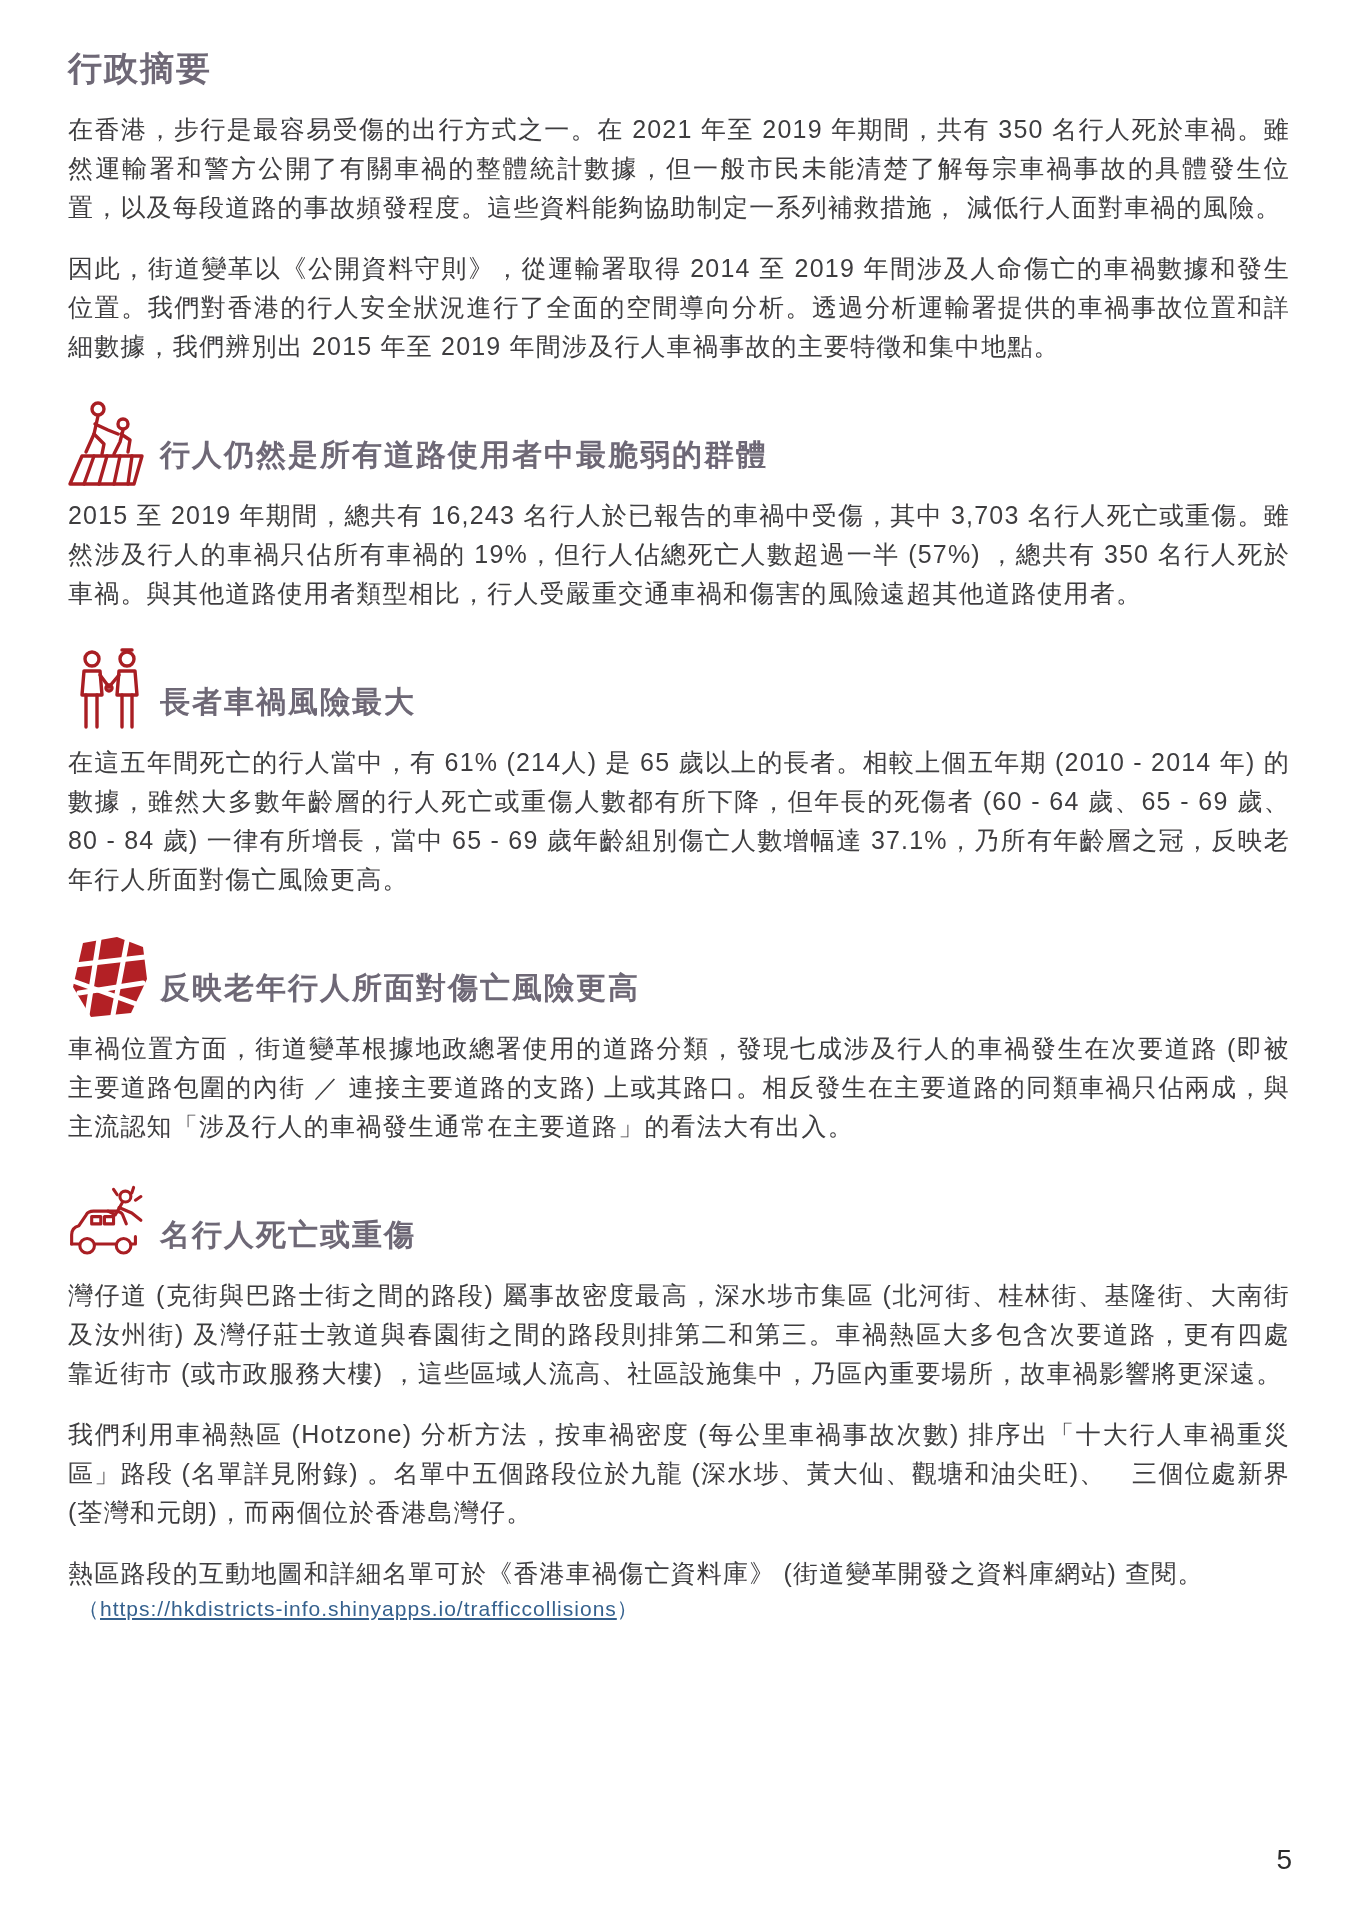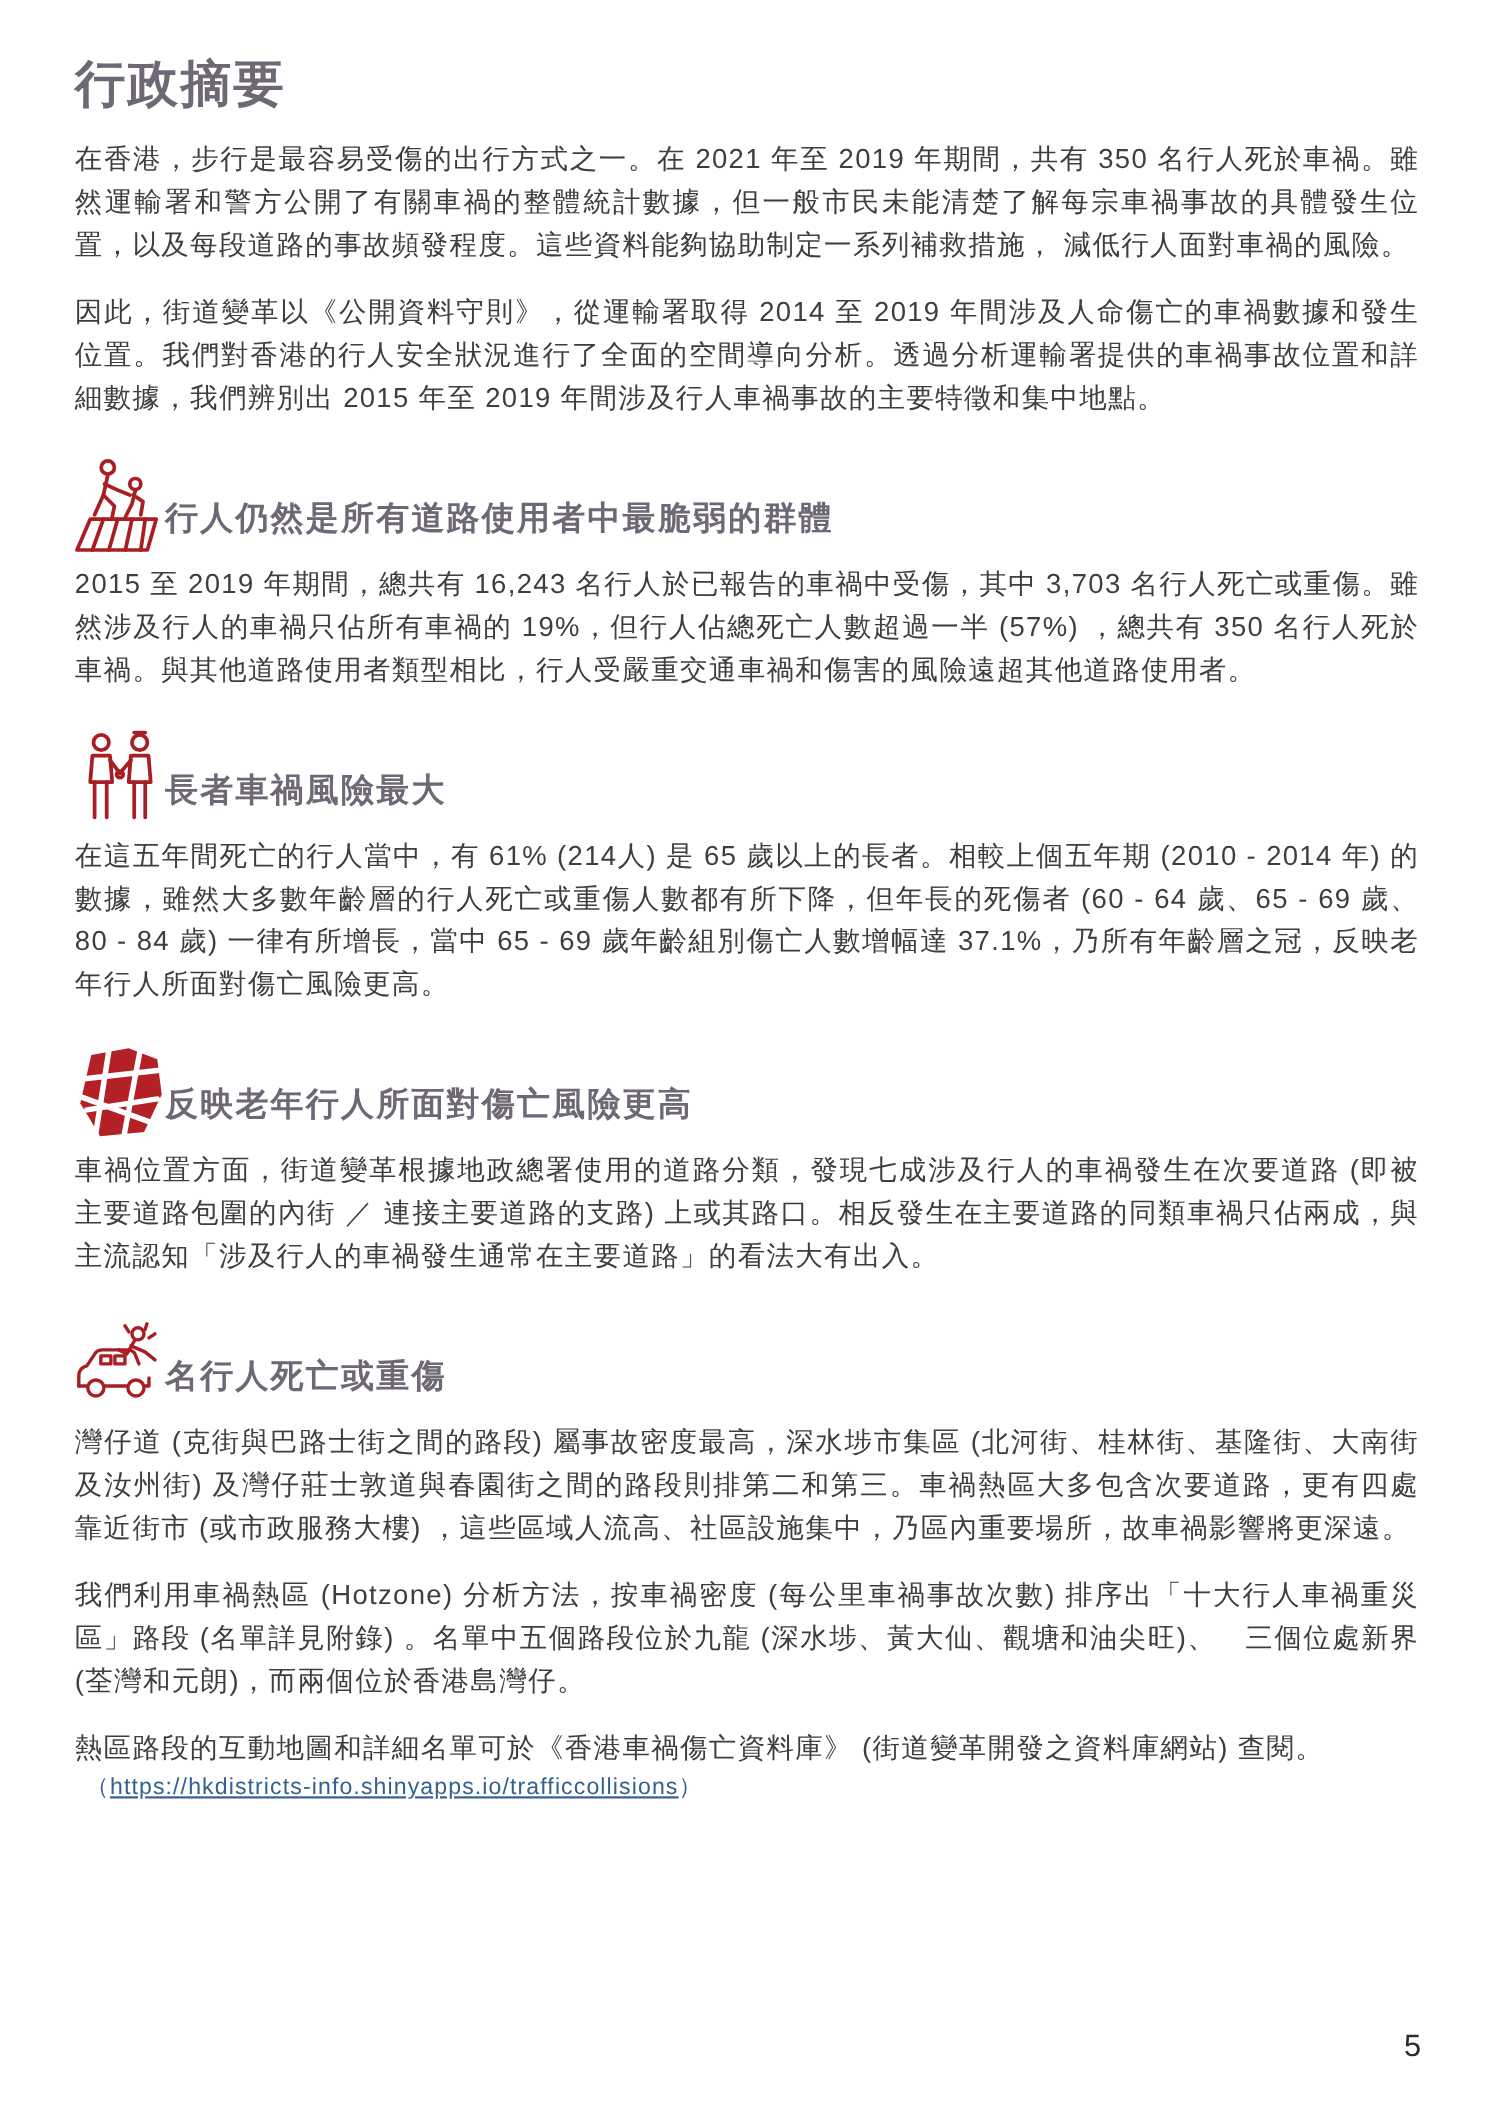--- a/index.html
+++ b/index.html
@@ -13,36 +13,37 @@
     width: 1358px;
     height: 1920px;
     margin: 0 auto;
     background: #ffffff;
     box-sizing: border-box;
     padding: 46px 68px 0 68px;
     overflow: hidden;
   }
   h1.doc-title {
     margin: 0 0 18px 0;
-    font-size: 46px;
+    font-size: 34px;
     font-weight: bold;
     color: #6e6876;
     letter-spacing: 2px;
   }
   p.body {
     margin: 0 0 22px 0;
     font-size: 25px;
     line-height: 1.56;
     color: #3e3d3f;
     letter-spacing: 1.2px;
     text-align: justify;
   }
   .sec-head {
     display: flex;
     align-items: flex-end;
+    gap: 10px;
     margin: 34px 0 10px 0;
   }
   .sec-head .icon {
     flex: 0 0 auto;
     width: 82px;
     height: 86px;
     display: flex;
     align-items: flex-end;
     justify-content: center;
   }

